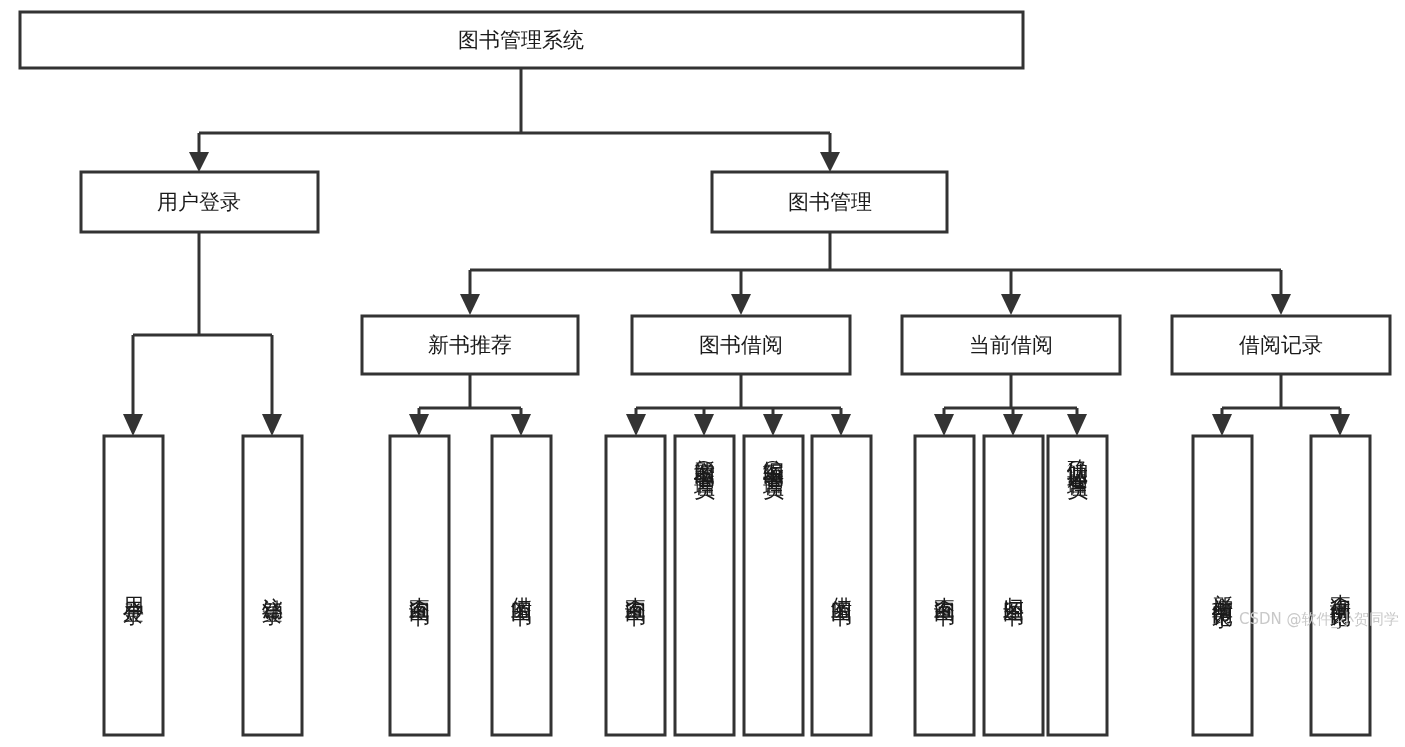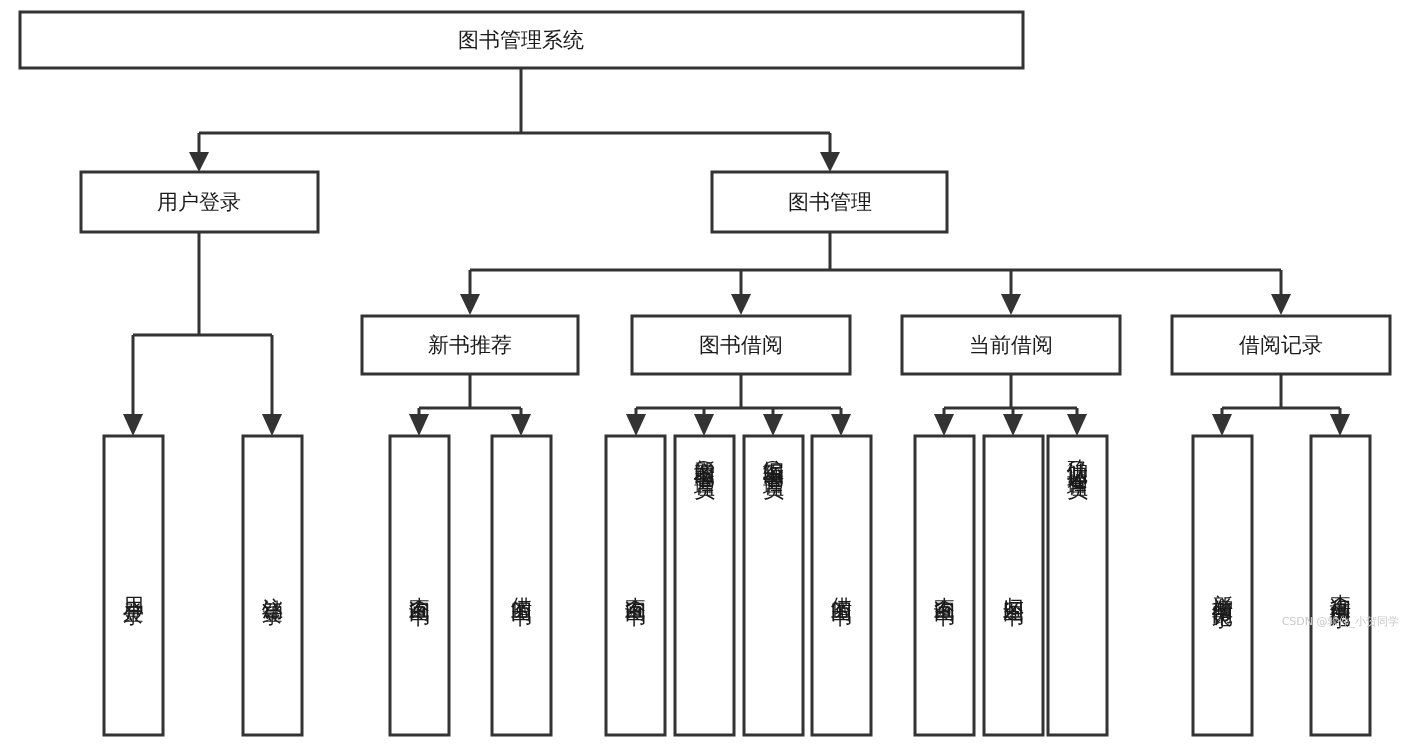--- a/index.html
+++ b/index.html
@@ -44,21 +44,21 @@
   }
   .arrow-head {
     fill: #333333;
     stroke: none;
   }
   .watermark {
     position: absolute;
     right: 6px;
     bottom: 4px;
     font-family: "DejaVu Sans", "Liberation Sans", sans-serif;
-    font-size: 11px;
+    font-size: 15px;
     color: #c9c9c9;
     white-space: nowrap;
     pointer-events: none;
   }
 </style>
 </head>
 <body>
 
 <div id="chart-root">
 

